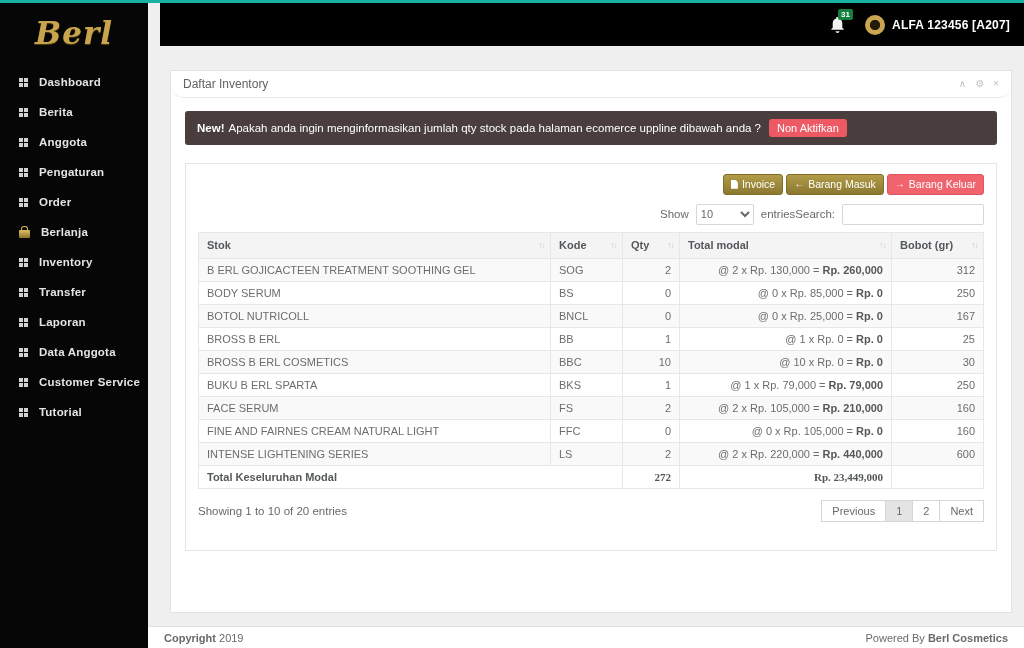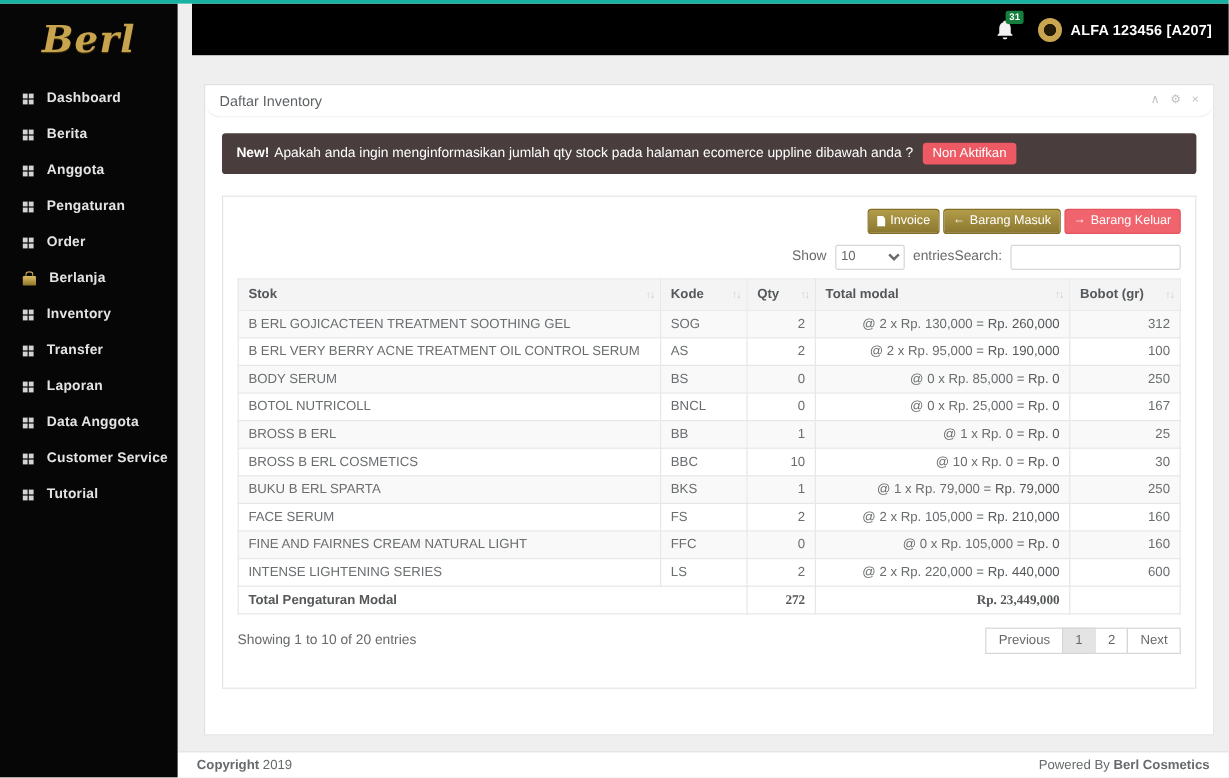--- a/index.html
+++ b/index.html
@@ -89,21 +89,21 @@
   table.inv { width:100%; border-collapse:collapse; font-size:11px; color:#6a6d6f; table-layout:fixed; }
   .inv th, .inv td { border:1px solid #e7e7e7; padding:5px 8px; overflow:hidden; white-space:nowrap; }
   .inv thead th { background:#f4f4f5; color:#54585a; font-weight:bold; text-align:left;
     position:relative; padding-right:22px; height:26px; cursor:pointer; }
   .sort { position:absolute; right:5px; top:50%; transform:translateY(-50%);
     color:#cdd0d2; font-size:9px; letter-spacing:-1px; }
   th.col-total { text-align:right; padding-right:26px; }
   .inv tbody tr:nth-child(odd) { background:#f9f9f9; }
   .inv tbody tr:nth-child(even) { background:#fff; }
   td.c-qty, td.c-modal, td.c-bobot { text-align:right; }
-  .c-total { font-weight:normal; color:#55585a; }
+  .c-total { font-weight:bold; color:#55585a; }
   .inv tfoot td { font-weight:bold; color:#55585a; background:#fff; }
   td.f-qty, td.f-total { text-align:right;font-family:Liberation Serif, serif; }
 
   .table-info { display:flex; justify-content:space-between; align-items:center; margin-top:11px; }
   .info-text { font-size:11.5px; color:#676a6c; }
   .pagination { display:flex; }
   .page-btn { border:1px solid #d6d6d6; background:#fff; color:#676a6c; font-size:11px;
     padding:4px 10px; margin-left:-1px; cursor:pointer; font-family:inherit; }
   .page-btn.active { background:#e4e4e4; }
 
@@ -266,27 +266,20 @@
             </thead>
             <tbody>
   <tr>
     <td class="c-stok">B ERL GOJICACTEEN TREATMENT SOOTHING GEL</td>
     <td class="c-kode">SOG</td>
     <td class="c-qty">2</td>
     <td class="c-modal"><span class="c-calc">@ 2 x Rp. 130,000 = </span><span class="c-total">Rp. 260,000</span></td>
     <td class="c-bobot">312</td>
   </tr>
 
-  <tr>
-    <td class="c-stok">B ERL VERY BERRY ACNE TREATMENT OIL CONTROL SERUM</td>
-    <td class="c-kode">AS</td>
-    <td class="c-qty">2</td>
-    <td class="c-modal"><span class="c-calc">@ 2 x Rp. 95,000 = </span><span class="c-total">Rp. 190,000</span></td>
-    <td class="c-bobot">100</td>
-  </tr>
 
   <tr>
     <td class="c-stok">BODY SERUM</td>
     <td class="c-kode">BS</td>
     <td class="c-qty">0</td>
     <td class="c-modal"><span class="c-calc">@ 0 x Rp. 85,000 = </span><span class="c-total">Rp. 0</span></td>
     <td class="c-bobot">250</td>
   </tr>
 
   <tr>
@@ -340,21 +333,21 @@
   <tr>
     <td class="c-stok">INTENSE LIGHTENING SERIES</td>
     <td class="c-kode">LS</td>
     <td class="c-qty">2</td>
     <td class="c-modal"><span class="c-calc">@ 2 x Rp. 220,000 = </span><span class="c-total">Rp. 440,000</span></td>
     <td class="c-bobot">600</td>
   </tr>
 </tbody>
             <tfoot>
               <tr>
-                <td colspan="2">Total Pengaturan Modal</td>
+                <td colspan="2">Total Keseluruhan Modal</td>
                 <td class="f-qty">272</td>
                 <td class="f-total">Rp. 23,449,000</td>
                 <td></td>
               </tr>
             </tfoot>
           </table>
 
           <div class="table-info">
             <span class="info-text">Showing 1 to 10 of 20 entries</span>
             <span class="pagination">

